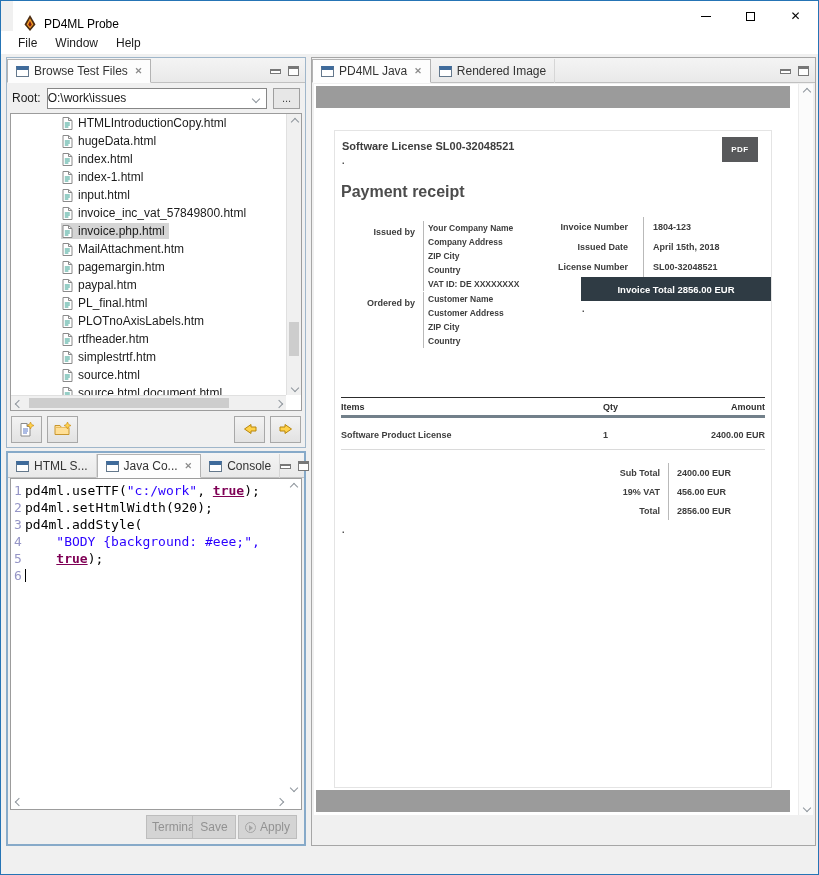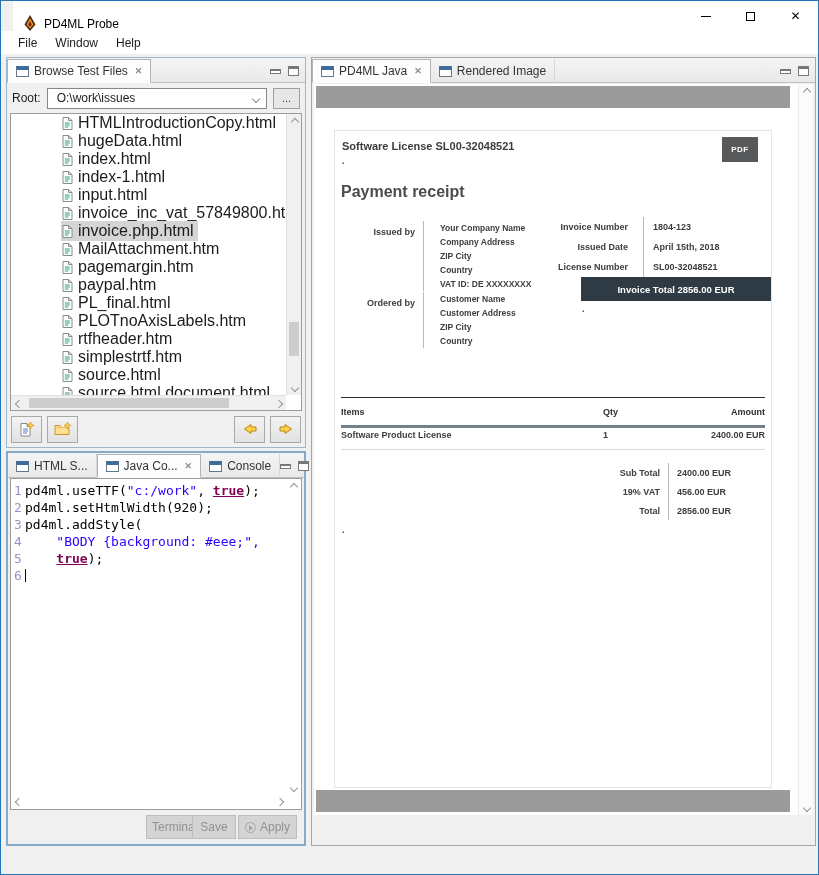--- a/index.html
+++ b/index.html
@@ -27,31 +27,31 @@
   .tabbar{height:25px;display:flex;align-items:flex-end;border-bottom:1px solid #c0c0c0;background:linear-gradient(#f4f4f4,#e9e9e9);position:relative;flex:none;}
   .tab{display:flex;align-items:center;gap:5px;height:24px;padding:0 8px;font-size:12px;color:#333;white-space:nowrap;margin-bottom:-1px;border-right:1px solid #d6d6d6;}
   .tab.sel{background:#fdfdfd;border:1px solid #b3b3b3;border-bottom:1px solid #fdfdfd;z-index:2;}
   .view-ico{width:13px;height:11px;border:1px solid #64788c;background:#fff;border-top:4px solid #3f6b9b;flex:none;}
   .tab-x{font-size:9px;color:#8b8b8b;font-weight:bold;padding-left:2px;}
   .minmax{margin-left:auto;display:flex;gap:7px;align-items:center;padding:0 6px 6px 0;}
   .mm-min{width:11px;height:5px;border:1px solid #777;border-top:2px solid #777;background:#fdfdfd;}
   .mm-max{width:11px;height:10px;border:1px solid #777;border-top:3px solid #777;background:#fdfdfd;}
   
   .rootrow{height:30px;display:flex;align-items:center;padding:0 5px;gap:6px;flex:none;font-size:12px;}
-  .combo{flex:1;height:21px;background:#fff;border:1px solid #868686;position:relative;display:flex;align-items:center;padding:0 20px 0 9px;font-size:12px;}
+  .combo{flex:1;height:21px;background:#fff;border:1px solid #868686;position:relative;display:flex;align-items:center;padding:0 20px 0 0;font-size:12px;}
   .combo .chev{position:absolute;right:7px;top:7px;}
   .dots-btn{width:27px;height:21px;background:#e7e7e7;border:1px solid #9f9f9f;font-size:11px;display:flex;align-items:center;justify-content:center;color:#444;}
   
   .chev{width:6px;height:6px;border-right:1.5px solid #8e959c;border-bottom:1.5px solid #8e959c;display:inline-block;}
   .chev.up{transform:rotate(-135deg);} .chev.down{transform:rotate(45deg);}
   .chev.left{transform:rotate(135deg);} .chev.right{transform:rotate(-45deg);}
   
   .listwrap{flex:1;margin:0 3px;border:1px solid #9c9c9c;background:#fff;position:relative;overflow:hidden;}
   .list{position:absolute;top:0;left:0;right:15px;bottom:15px;overflow:hidden;}
-  .frow{height:18px;display:flex;align-items:center;padding-left:50px;font-size:16px;white-space:nowrap;}
+  .frow{height:18px;display:flex;align-items:center;padding-left:50px;font-size:12px;white-space:nowrap;}
   .fsel{display:inline-flex;align-items:center;gap:5px;padding:1px 4px 1px 1px;}
   .fsel.on{background:#d5d5d5;}
   .vscroll{position:absolute;top:0;right:0;width:15px;bottom:15px;background:#f0f0f0;border-left:1px solid #e0e0e0;}
   .hscroll{position:absolute;left:0;right:15px;bottom:0;height:15px;background:#f0f0f0;border-top:1px solid #e0e0e0;}
   .sb-arrow{position:absolute;width:15px;height:15px;display:flex;align-items:center;justify-content:center;}
   .thumb{position:absolute;background:#cdcdcd;}
   
   .btnrow{height:36px;flex:none;display:flex;align-items:center;padding:0 4px;gap:5px;}
   .tool-btn{width:31px;height:27px;background:linear-gradient(#f3f3f3,#e2e2e2);border:1px solid #a8a8a8;display:flex;align-items:center;justify-content:center;}
   .spacer{flex:1;}
@@ -81,26 +81,26 @@
   .page{position:absolute;left:20px;top:46px;width:438px;height:658px;background:#fff;border:1px solid #e4e4e4;
         color:#3d3d3d;font-weight:bold;}
   .doc-title{position:absolute;left:7px;top:9px;font-size:11px;}
   .pdf-btn{position:absolute;right:13px;top:6px;width:36px;height:25px;background:#58595b;color:#fff;font-size:8px;display:flex;align-items:center;justify-content:center;letter-spacing:.5px;}
   .pdot{position:absolute;font-size:9px;color:#3d3d3d;}
   .dot1{left:7px;top:25px;} .dot2{left:247px;top:173px;} .dot3{left:7px;top:394px;}
   .receipt-h{position:absolute;left:6px;top:52px;font-size:16px;color:#4c4c4c;}
   #parties{position:absolute;left:6px;top:90px;width:230px;}
   .party{display:flex;margin-bottom:1px;}
   .plabel{width:82px;text-align:right;padding:6px 8px 0 0;font-size:9px;flex:none;}
-  .plines{border-left:1px solid #b9b9b9;padding-left:16px;font-size:8.5px;line-height:14px;}
+  .plines{border-left:1px solid #b9b9b9;padding-left:4px;font-size:8.5px;line-height:14px;}
   #meta-grid{position:absolute;left:188px;top:86px;width:244px;display:grid;grid-template-columns:121px 1fr;}
   .mlabel{border-right:1px solid #b9b9b9;text-align:right;padding:0 15px 0 0;font-size:9px;height:20px;display:flex;align-items:center;justify-content:flex-end;}
   .mvalue{padding-left:9px;font-size:9px;height:20px;display:flex;align-items:center;}
   .banner{position:absolute;left:246px;top:146px;width:190px;height:24px;background:#2f3b44;color:#fff;font-size:9.5px;display:flex;align-items:center;justify-content:center;}
-  .thead{position:absolute;left:6px;right:6px;top:266px;height:31px;border-top:1px solid #2c2c2c;border-bottom:3px solid #72808a;display:flex;align-items:center;font-size:9px;color:#2f2f2f;}
+  .thead{position:absolute;left:6px;right:6px;top:266px;height:21px;border-top:1px solid #2c2c2c;border-bottom:3px solid #72808a;display:flex;align-items:center;font-size:9px;color:#2f2f2f;}
   .trow{position:absolute;left:6px;right:6px;top:290px;height:29px;border-bottom:1px solid #dadada;display:flex;align-items:center;font-size:9px;}
   .col-items{flex:1;} .col-qty{width:60px;} .col-amt{width:102px;text-align:right;}
   #totals-grid{position:absolute;right:8px;top:332px;width:250px;display:grid;grid-template-columns:1fr 94px;}
   .tlabel{border-right:1px solid #b9b9b9;text-align:right;padding-right:8px;font-size:9px;height:19px;display:flex;align-items:center;justify-content:flex-end;}
   .tvalue{padding-left:8px;font-size:9px;height:19px;display:flex;align-items:center;}
 </style>
 </head>
 <body>
 
 <div class="window">

